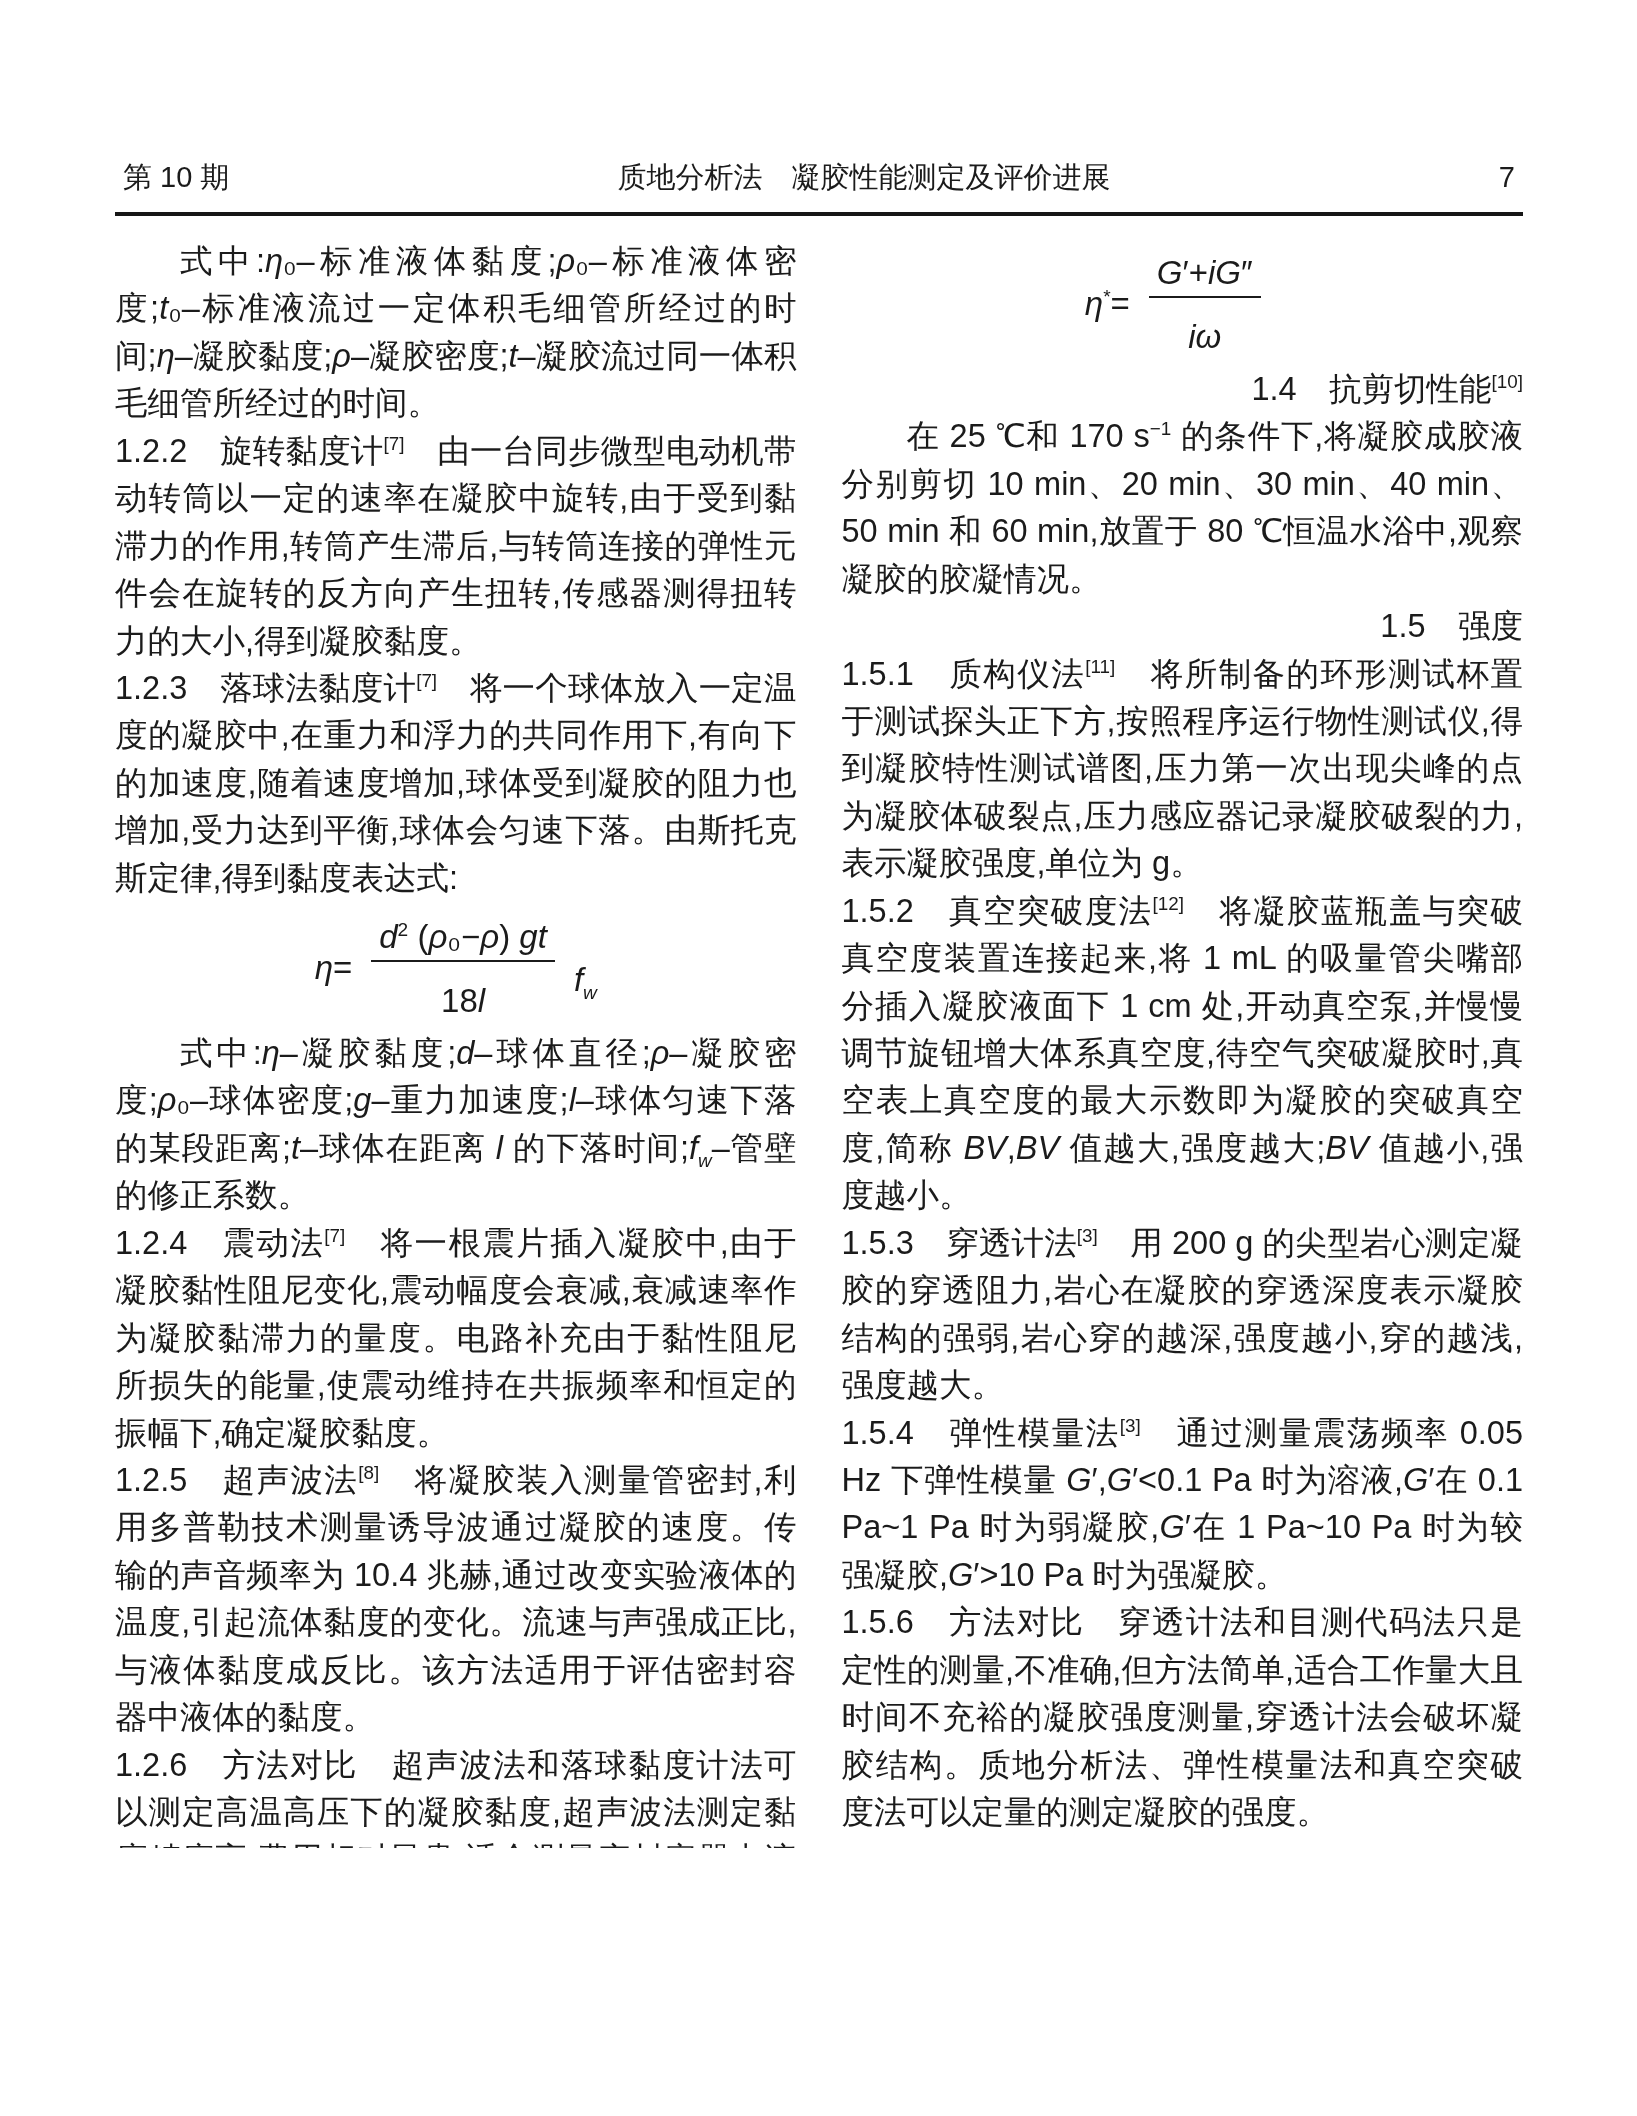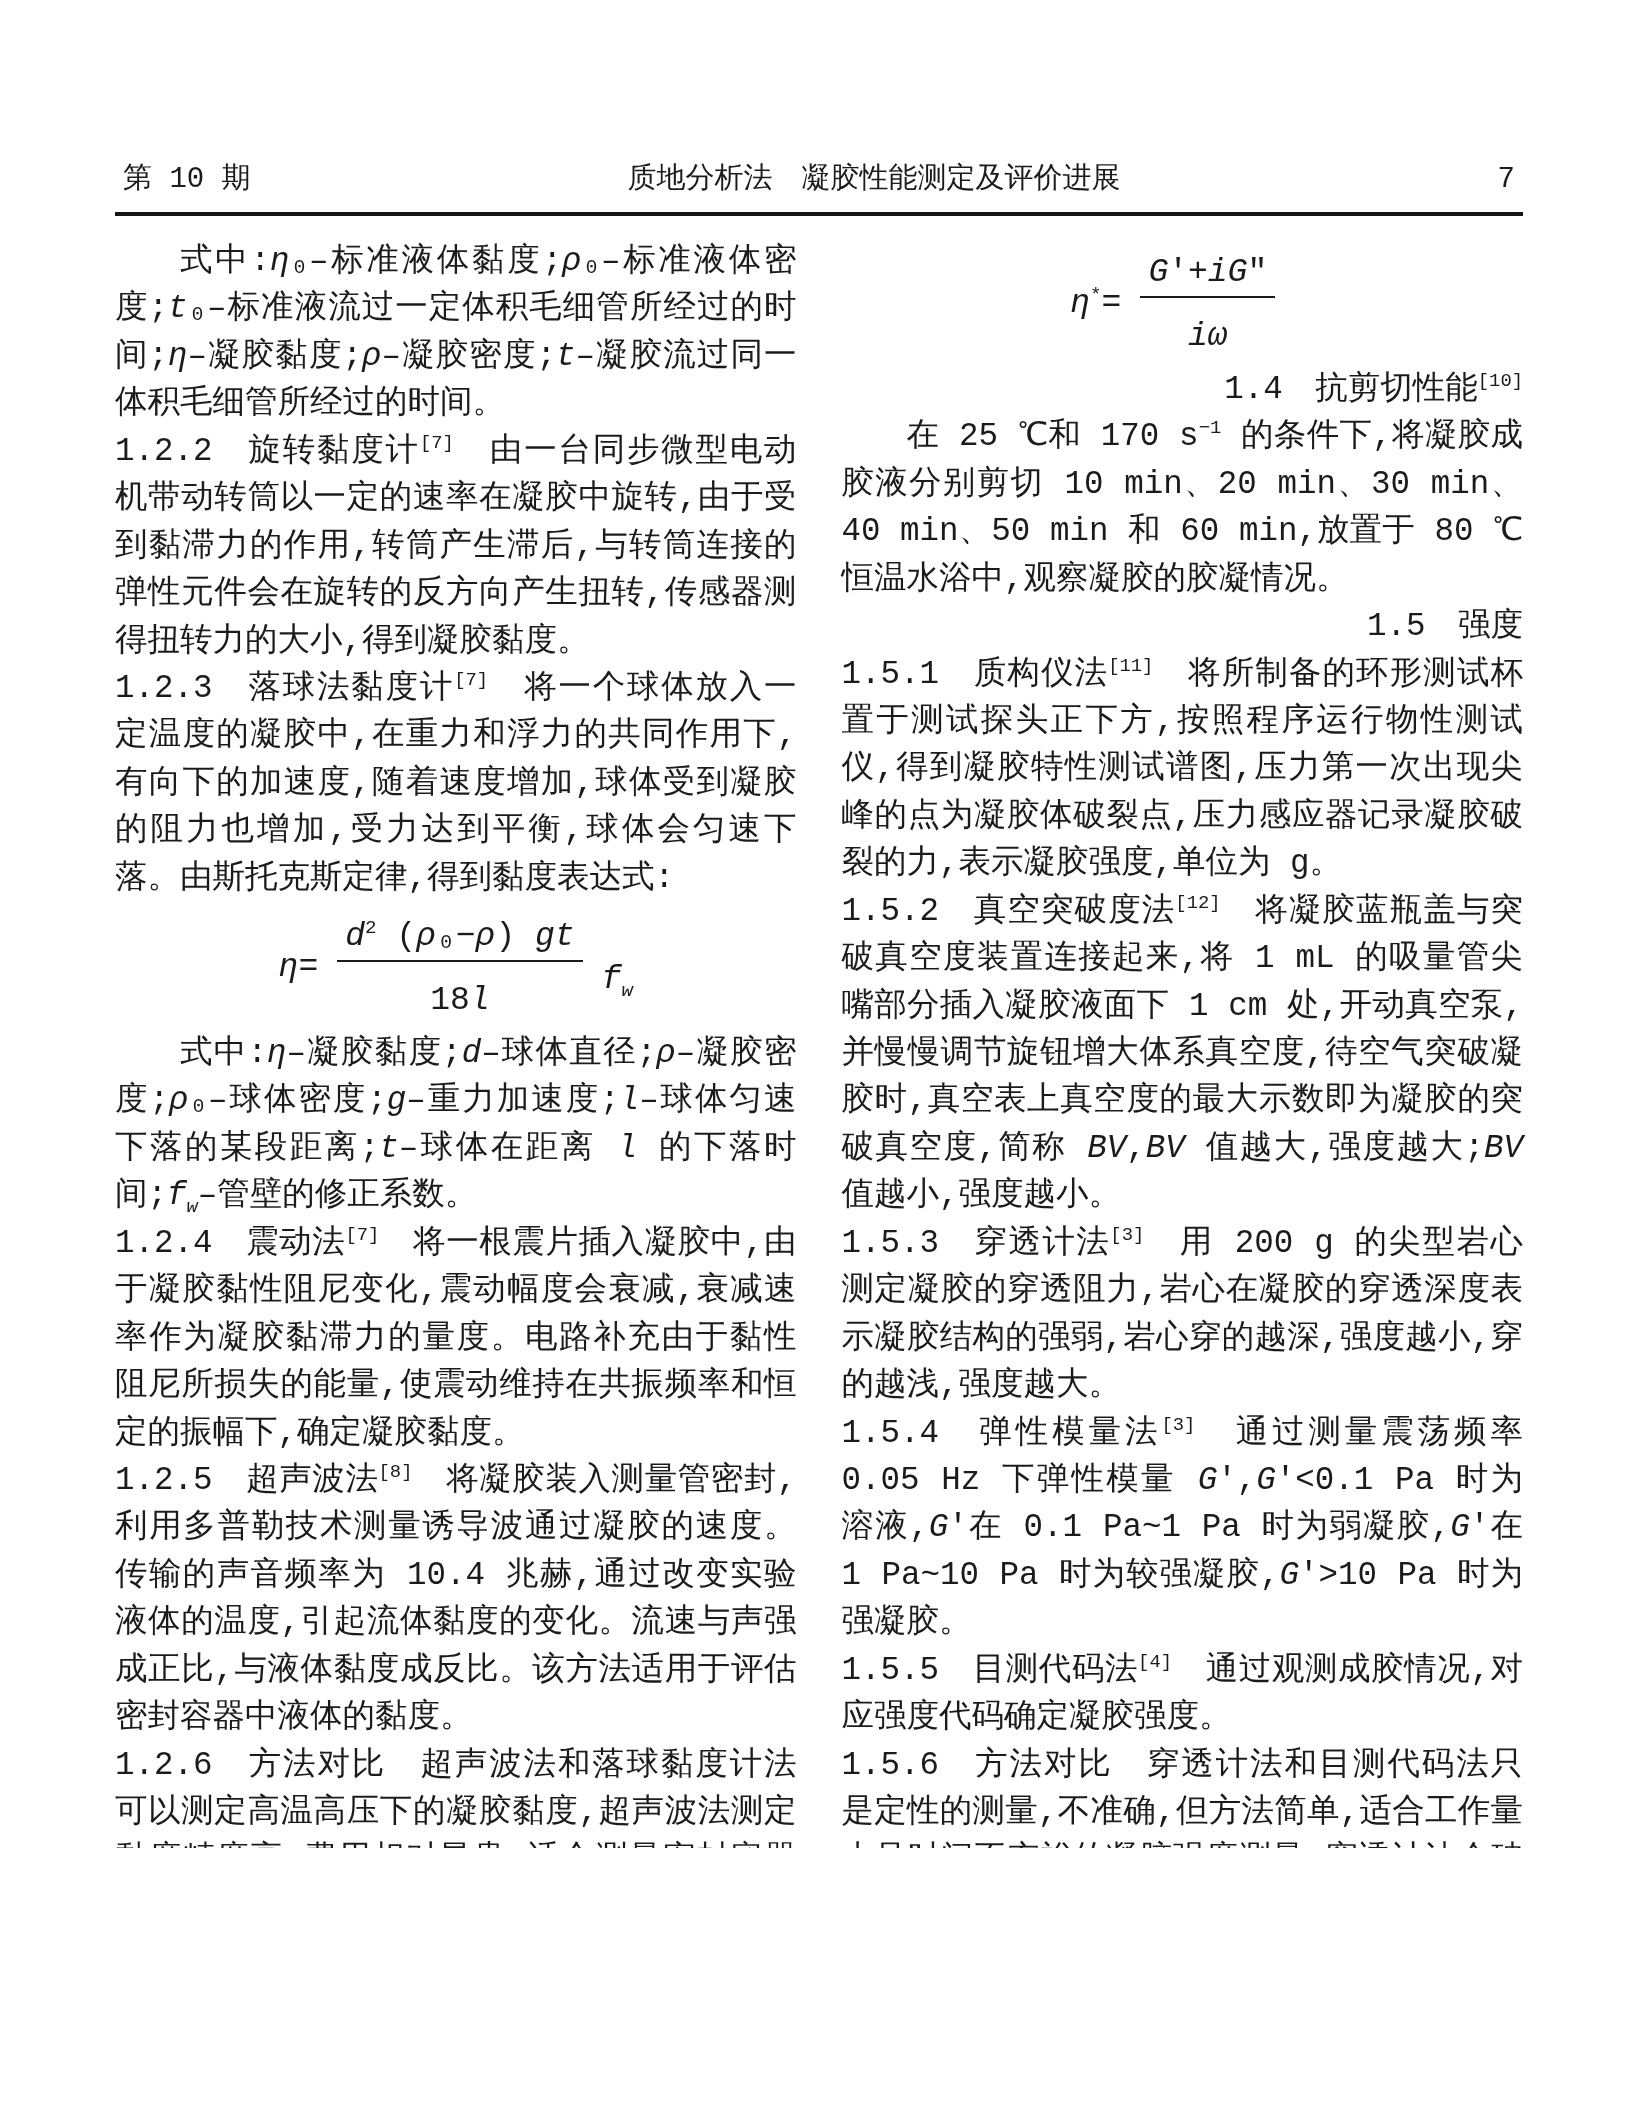--- a/index.html
+++ b/index.html
@@ -7,21 +7,21 @@
     padding: 0;
     background: #ffffff;
   }
   .page {
     position: relative;
     width: 1637px;
     height: 1848px;
     box-sizing: border-box;
     background: #ffffff;
     color: #1b1b1b;
-    font-family: Liberation Mono, monospace;
+    font-family: Liberation Sans, sans-serif;
     padding: 158px 114px 0 115px;
     overflow: hidden;
   }
   .running-header {
     display: flex;
     justify-content: space-between;
     align-items: baseline;
     font-size: 29px;
     padding: 0 8px;
   }
@@ -128,19 +128,18 @@
         </span>
       </div>
 
       <p class="para sec-heading">1.4　抗剪切性能<sup>[10]</sup></p>
       <p class="para indent">在 25 ℃和 170 s<sup>−1</sup> 的条件下,将凝胶成胶液分别剪切 10 min、20 min、30 min、40 min、50 min 和 60 min,放置于 80 ℃恒温水浴中,观察凝胶的胶凝情况。</p>
       <p class="para sec-heading">1.5　强度</p>
       <p class="para">1.5.1　质构仪法<sup>[11]</sup>　将所制备的环形测试杯置于测试探头正下方,按照程序运行物性测试仪,得到凝胶特性测试谱图,压力第一次出现尖峰的点为凝胶体破裂点,压力感应器记录凝胶破裂的力,表示凝胶强度,单位为 g。</p>
       <p class="para">1.5.2　真空突破度法<sup>[12]</sup>　将凝胶蓝瓶盖与突破真空度装置连接起来,将 1 mL 的吸量管尖嘴部分插入凝胶液面下 1 cm 处,开动真空泵,并慢慢调节旋钮增大体系真空度,待空气突破凝胶时,真空表上真空度的最大示数即为凝胶的突破真空度,简称 <i>BV</i>,<i>BV</i> 值越大,强度越大;<i>BV</i> 值越小,强度越小。</p>
       <p class="para">1.5.3　穿透计法<sup>[3]</sup>　用 200 g 的尖型岩心测定凝胶的穿透阻力,岩心在凝胶的穿透深度表示凝胶结构的强弱,岩心穿的越深,强度越小,穿的越浅,强度越大。</p>
       <p class="para">1.5.4　弹性模量法<sup>[3]</sup>　通过测量震荡频率 0.05 Hz 下弹性模量 <i>G</i>′,<i>G</i>′&lt;0.1 Pa 时为溶液,<i>G</i>′在 0.1 Pa~1 Pa 时为弱凝胶,<i>G</i>′在 1 Pa~10 Pa 时为较强凝胶,<i>G</i>′&gt;10 Pa 时为强凝胶。</p>
-      <p class="para">1.5.5　目测代码法<sup>[4]</sup>　通过观测成胶情况,对应强度代码确定凝胶强度。</p>
       <p class="para">1.5.6　方法对比　穿透计法和目测代码法只是定性的测量,不准确,但方法简单,适合工作量大且时间不充裕的凝胶强度测量,穿透计法会破坏凝胶结构。质地分析法、弹性模量法和真空突破度法可以定量的测定凝胶的强度。</p>
 
     </section>
 
   </main>
 </div>
 
 </body></html>

